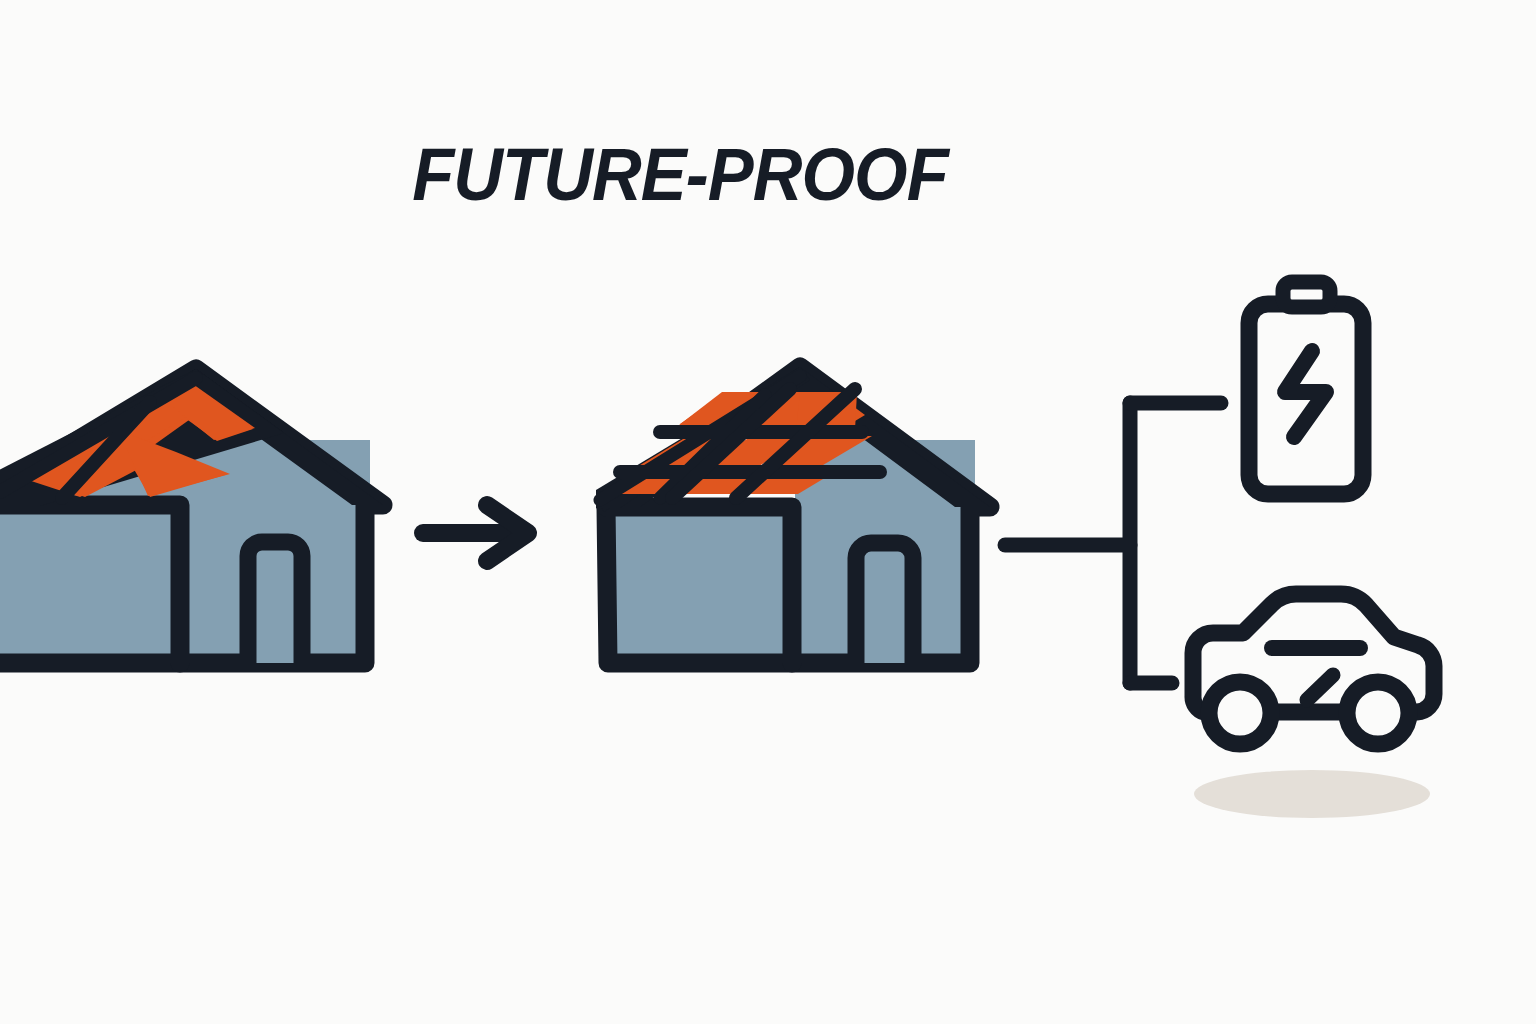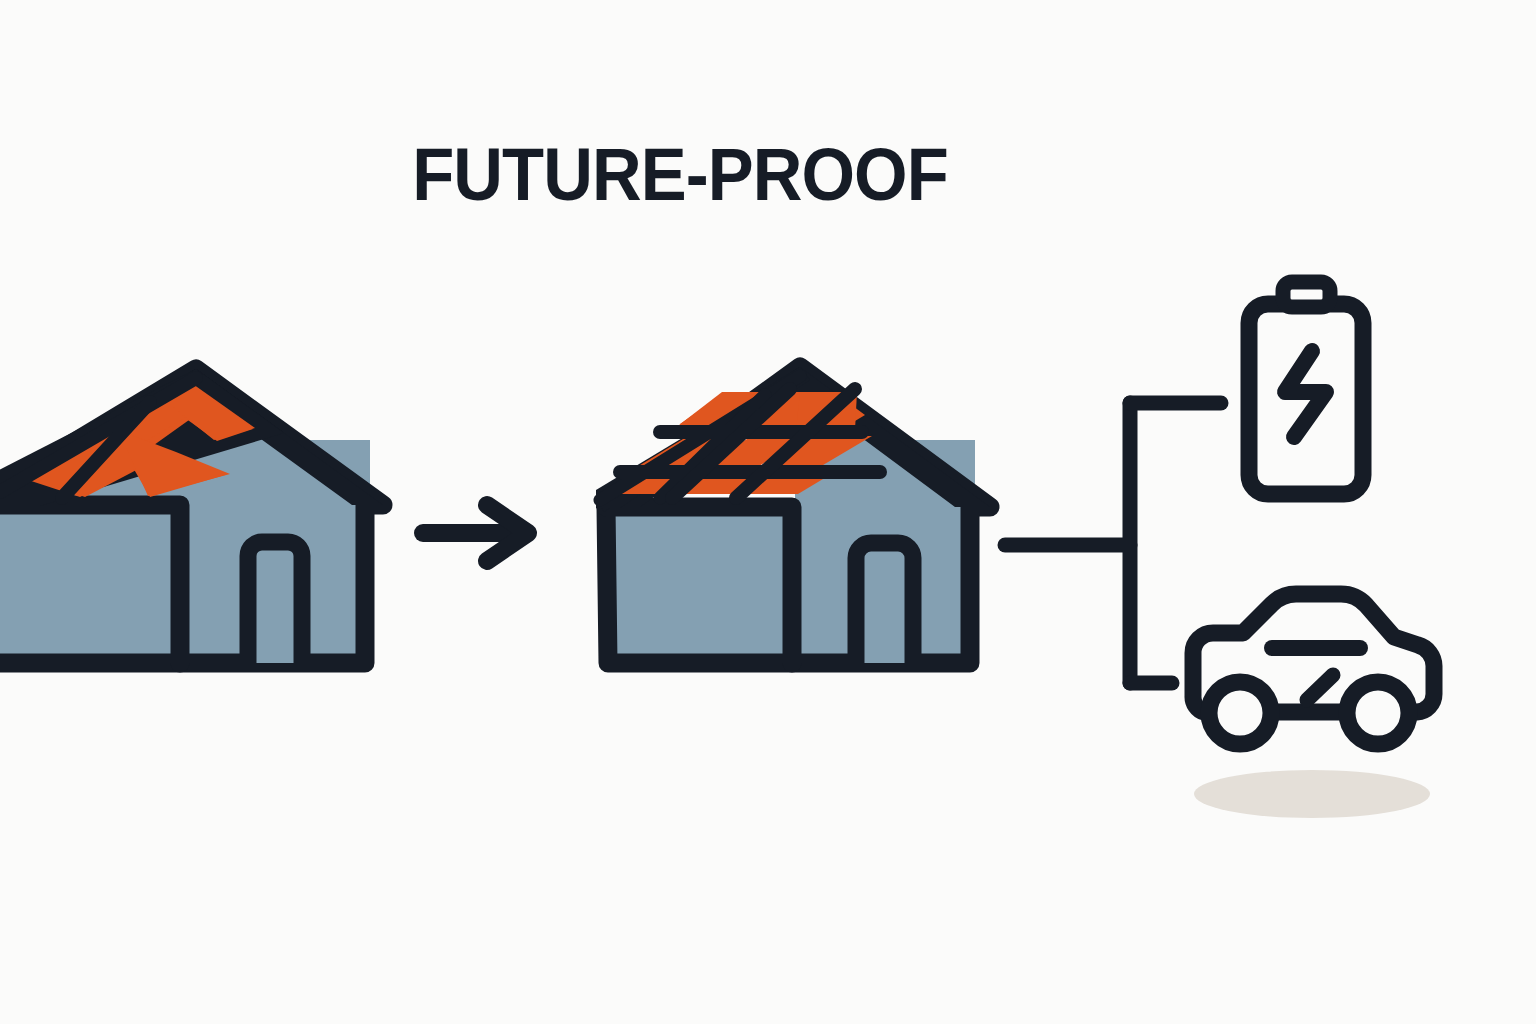--- a/index.html
+++ b/index.html
@@ -37,21 +37,21 @@
     left: 0;
     top: 0;
     width: 1536px;
     height: 1024px;
   }
   .nofill { fill: none; }
 </style>
 </head>
 <body>
 
-<div id="stage" style="background: rgb(251, 251, 250);">
+<div id="stage" style="background: rgb(251, 251, 250); font-style: italic;">
 
   <div id="title" style="color: rgb(22, 28, 38);">FUTURE-PROOF</div>
 
   <svg id="art" viewBox="0 0 1536 1024" xmlns="http://www.w3.org/2000/svg">
 
     <g>
 
       <g>
         <path d="M -20 500 L 370 500 L 370 662 L -20 662 Z" fill="#84a0b2"></path>
         <path d="M 180 500 L 180 440 L 370 440 L 370 662 L 180 662 Z" fill="#84a0b2"></path>

